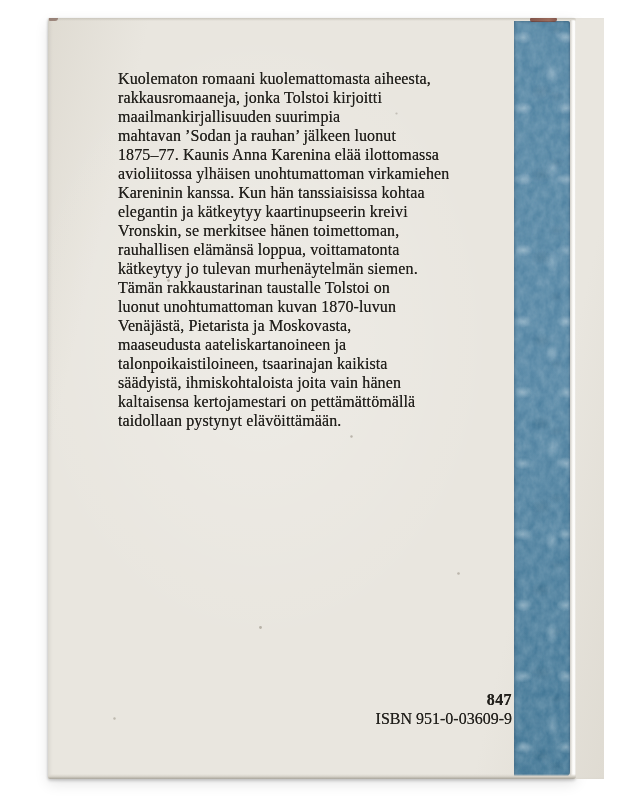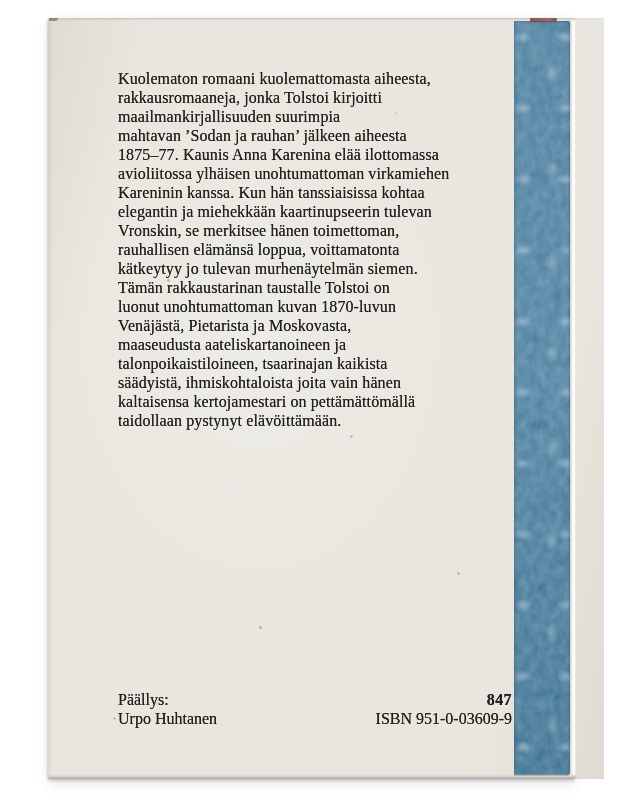--- a/index.html
+++ b/index.html
@@ -150,42 +150,38 @@
 <div class="stage">
   <div class="book">
 
     <div class="cover">
       <div class="dust"></div>
 
       <div class="blurb">
         <div>Kuolematon romaani kuolemattomasta aiheesta,</div>
         <div>rakkausromaaneja, jonka Tolstoi kirjoitti</div>
         <div>maailmankirjallisuuden suurimpia</div>
-        <div>mahtavan ’Sodan ja rauhan’ jälkeen aiheesta</div>
+        <div>mahtavan ’Sodan ja rauhan’ jälkeen luonut</div>
         <div>1875–77. Kaunis Anna Karenina elää ilottomassa</div>
         <div>avioliitossa ylhäisen unohtumattoman virkamiehen</div>
         <div>Kareninin kanssa. Kun hän tanssiaisissa kohtaa</div>
-        <div>elegantin ja miehekkään kaartinupseerin tulevan</div>
+        <div>elegantin ja kätkeytyy kaartinupseerin kreivi</div>
         <div>Vronskin, se merkitsee hänen toimettoman,</div>
         <div>rauhallisen elämänsä loppua, voittamatonta</div>
         <div>kätkeytyy jo tulevan murhenäytelmän siemen.</div>
         <div>Tämän rakkaustarinan taustalle Tolstoi on</div>
         <div>luonut unohtumattoman kuvan 1870-luvun</div>
         <div>Venäjästä, Pietarista ja Moskovasta,</div>
         <div>maaseudusta aateliskartanoineen ja</div>
         <div>talonpoikaistiloineen, tsaarinajan kaikista</div>
         <div>säädyistä, ihmiskohtaloista joita vain hänen</div>
         <div>kaltaisensa kertojamestari on pettämättömällä</div>
         <div>taidollaan pystynyt elävöittämään.</div>
       </div>
 
-      <div class="credits">
-        <div>Päällys:</div>
-        <div>Urpo Huhtanen</div>
-      </div>
 
       <div class="codes">
         <div class="number">847</div>
         <div>ISBN 951-0-03609-9</div>
       </div>
     </div>
 
     <div class="spine">
       <svg preserveAspectRatio="none" xmlns="http://www.w3.org/2000/svg">
         <defs>

